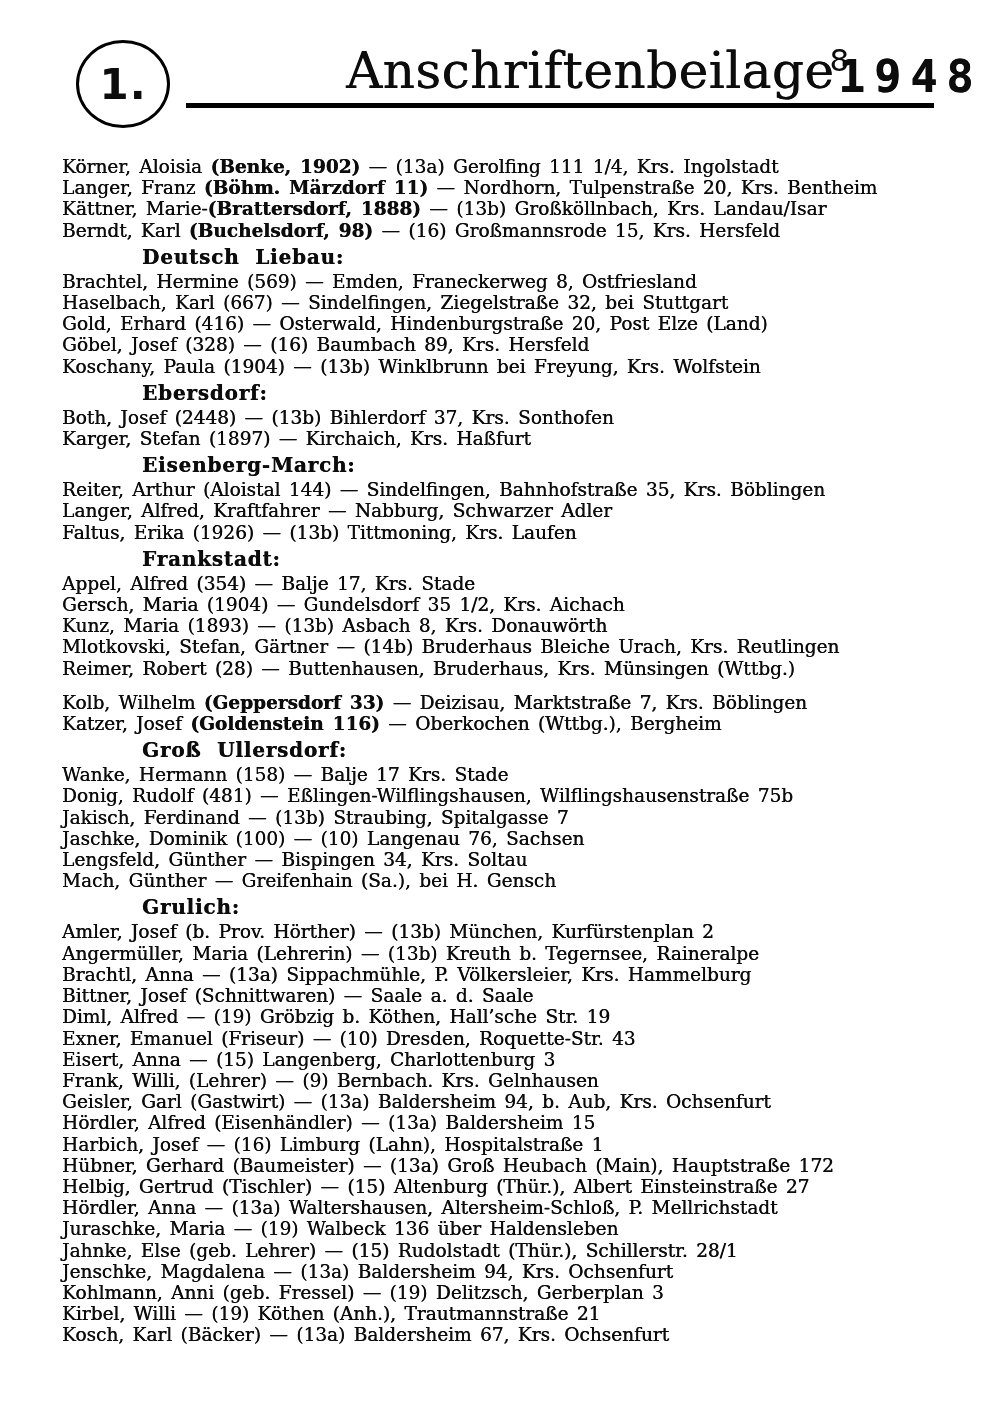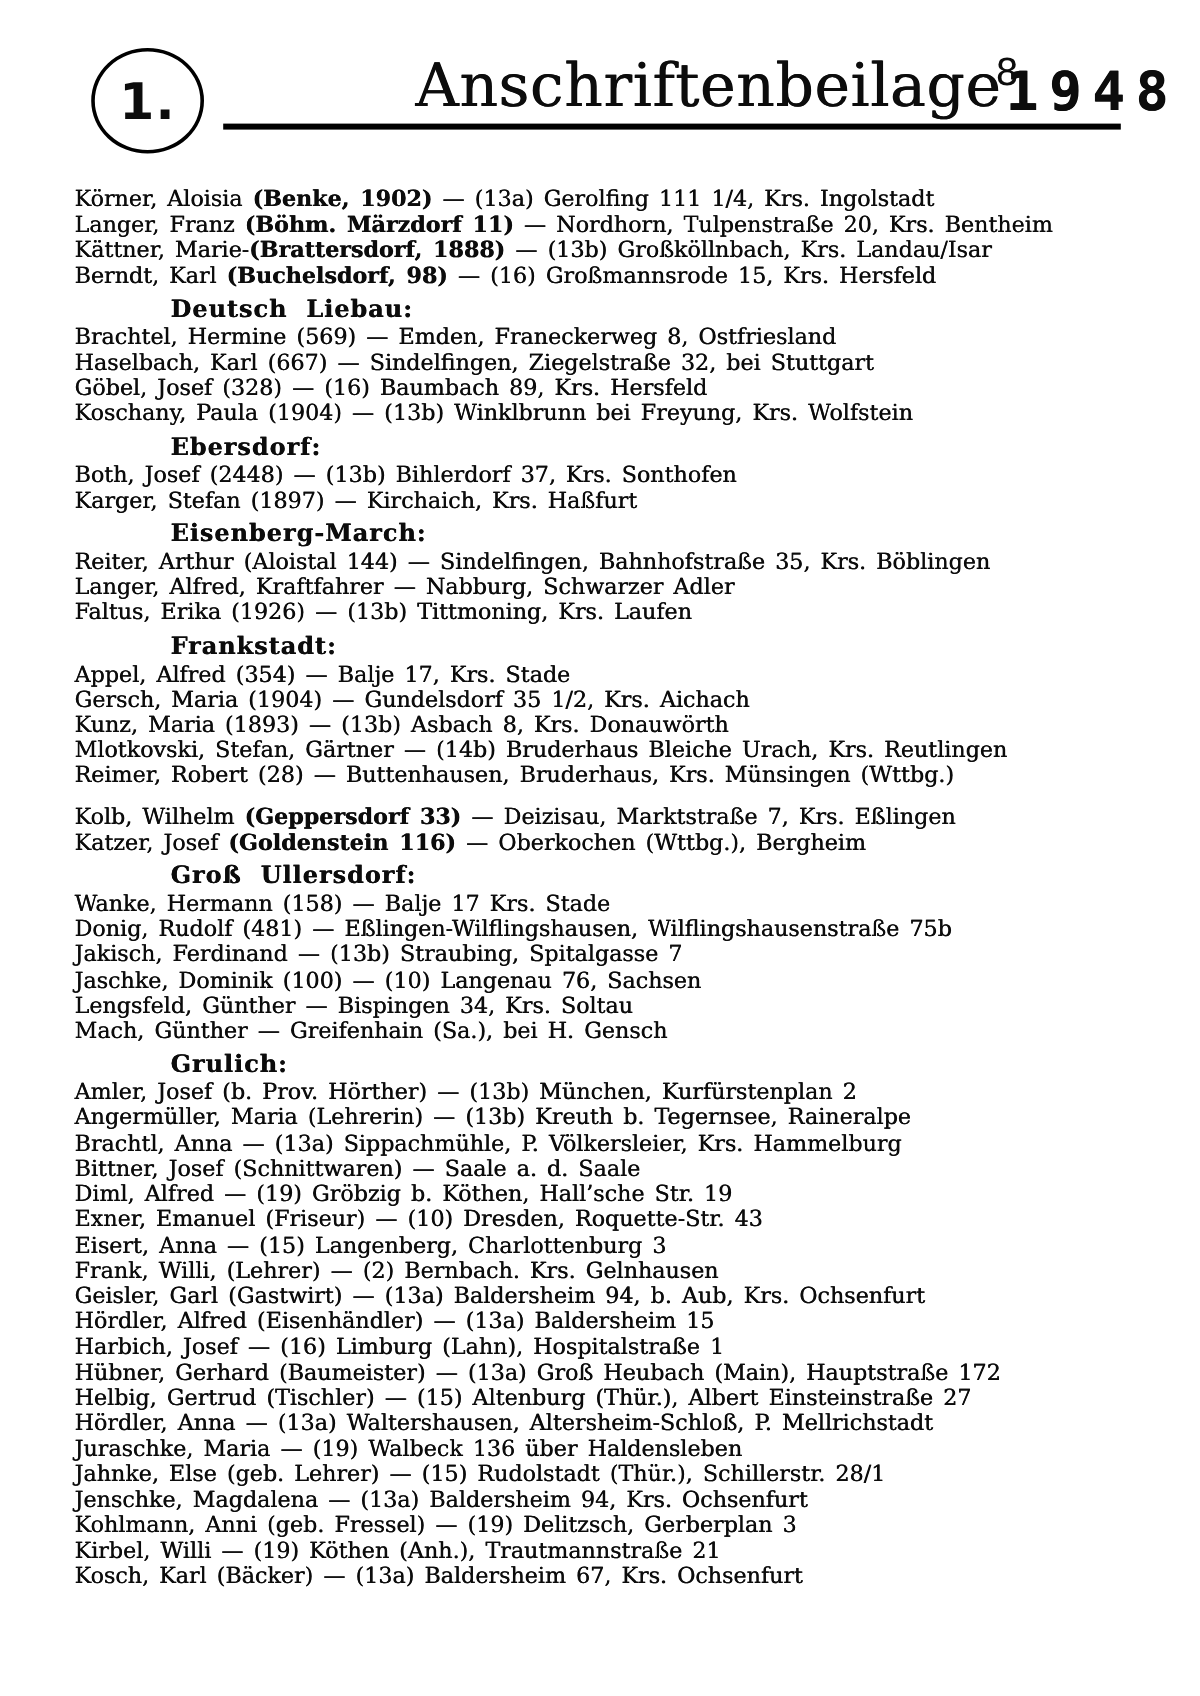--- a/index.html
+++ b/index.html
@@ -61,54 +61,55 @@
   <div class="rule"></div>
 
   <div class="list">
       <div class="entry"><span>Körner, Aloisia </span><span class="b">(Benke, 1902)</span><span> — (13a) Gerolfing 111 1/4, Krs. Ingolstadt</span></div>
       <div class="entry"><span>Langer, Franz </span><span class="b">(Böhm. Märzdorf 11)</span><span> — Nordhorn, Tulpenstraße 20, Krs. Bentheim</span></div>
       <div class="entry"><span>Kättner, Marie-</span><span class="b">(Brattersdorf, 1888)</span><span> — (13b) Großköllnbach, Krs. Landau/Isar</span></div>
       <div class="entry"><span>Berndt, Karl </span><span class="b">(Buchelsdorf, 98)</span><span> — (16) Großmannsrode 15, Krs. Hersfeld</span></div>
       <div class="section-header">Deutsch Liebau:</div>
       <div class="entry"><span>Brachtel, Hermine (569) — Emden, Franeckerweg 8, Ostfriesland</span></div>
       <div class="entry"><span>Haselbach, Karl (667) — Sindelfingen, Ziegelstraße 32, bei Stuttgart</span></div>
+      <div class="entry"><span>Gold, Erhard (416) — Osterwald, Hindenburgstraße 20, Post Elze (Land)</span></div>
       <div class="entry"><span>Göbel, Josef (328) — (16) Baumbach 89, Krs. Hersfeld</span></div>
       <div class="entry"><span>Koschany, Paula (1904) — (13b) Winklbrunn bei Freyung, Krs. Wolfstein</span></div>
       <div class="section-header">Ebersdorf:</div>
       <div class="entry"><span>Both, Josef (2448) — (13b) Bihlerdorf 37, Krs. Sonthofen</span></div>
       <div class="entry"><span>Karger, Stefan (1897) — Kirchaich, Krs. Haßfurt</span></div>
       <div class="section-header">Eisenberg-March:</div>
       <div class="entry"><span>Reiter, Arthur (Aloistal 144) — Sindelfingen, Bahnhofstraße 35, Krs. Böblingen</span></div>
       <div class="entry"><span>Langer, Alfred, Kraftfahrer — Nabburg, Schwarzer Adler</span></div>
       <div class="entry"><span>Faltus, Erika (1926) — (13b) Tittmoning, Krs. Laufen</span></div>
       <div class="section-header">Frankstadt:</div>
       <div class="entry"><span>Appel, Alfred (354) — Balje 17, Krs. Stade</span></div>
       <div class="entry"><span>Gersch, Maria (1904) — Gundelsdorf 35 1/2, Krs. Aichach</span></div>
       <div class="entry"><span>Kunz, Maria (1893) — (13b) Asbach 8, Krs. Donauwörth</span></div>
       <div class="entry"><span>Mlotkovski, Stefan, Gärtner — (14b) Bruderhaus Bleiche Urach, Krs. Reutlingen</span></div>
       <div class="entry"><span>Reimer, Robert (28) — Buttenhausen, Bruderhaus, Krs. Münsingen (Wttbg.)</span></div>
       <div class="gap"></div>
-      <div class="entry"><span>Kolb, Wilhelm </span><span class="b">(Geppersdorf 33)</span><span> — Deizisau, Marktstraße 7, Krs. Eßlingen</span></div>
+      <div class="entry"><span>Kolb, Wilhelm </span><span class="b">(Geppersdorf 33)</span><span> — Deizisau, Marktstraße 7, Krs. Böblingen</span></div>
       <div class="entry"><span>Katzer, Josef </span><span class="b">(Goldenstein 116)</span><span> — Oberkochen (Wttbg.), Bergheim</span></div>
       <div class="section-header">Groß Ullersdorf:</div>
       <div class="entry"><span>Wanke, Hermann (158) — Balje 17 Krs. Stade</span></div>
       <div class="entry"><span>Donig, Rudolf (481) — Eßlingen-Wilflingshausen, Wilflingshausenstraße 75b</span></div>
       <div class="entry"><span>Jakisch, Ferdinand — (13b) Straubing, Spitalgasse 7</span></div>
       <div class="entry"><span>Jaschke, Dominik (100) — (10) Langenau 76, Sachsen</span></div>
       <div class="entry"><span>Lengsfeld, Günther — Bispingen 34, Krs. Soltau</span></div>
       <div class="entry"><span>Mach, Günther — Greifenhain (Sa.), bei H. Gensch</span></div>
       <div class="section-header">Grulich:</div>
       <div class="entry"><span>Amler, Josef (b. Prov. Hörther) — (13b) München, Kurfürstenplan 2</span></div>
       <div class="entry"><span>Angermüller, Maria (Lehrerin) — (13b) Kreuth b. Tegernsee, Raineralpe</span></div>
       <div class="entry"><span>Brachtl, Anna — (13a) Sippachmühle, P. Völkersleier, Krs. Hammelburg</span></div>
       <div class="entry"><span>Bittner, Josef (Schnittwaren) — Saale a. d. Saale</span></div>
       <div class="entry"><span>Diml, Alfred — (19) Gröbzig b. Köthen, Hall’sche Str. 19</span></div>
       <div class="entry"><span>Exner, Emanuel (Friseur) — (10) Dresden, Roquette-Str. 43</span></div>
       <div class="entry"><span>Eisert, Anna — (15) Langenberg, Charlottenburg 3</span></div>
-      <div class="entry"><span>Frank, Willi, (Lehrer) — (2) Bernbach. Krs. Gelnhausen</span></div>
+      <div class="entry"><span>Frank, Willi, (Lehrer) — (9) Bernbach. Krs. Gelnhausen</span></div>
       <div class="entry"><span>Geisler, Garl (Gastwirt) — (13a) Baldersheim 94, b. Aub, Krs. Ochsenfurt</span></div>
       <div class="entry"><span>Hördler, Alfred (Eisenhändler) — (13a) Baldersheim 15</span></div>
       <div class="entry"><span>Harbich, Josef — (16) Limburg (Lahn), Hospitalstraße 1</span></div>
       <div class="entry"><span>Hübner, Gerhard (Baumeister) — (13a) Groß Heubach (Main), Hauptstraße 172</span></div>
       <div class="entry"><span>Helbig, Gertrud (Tischler) — (15) Altenburg (Thür.), Albert Einsteinstraße 27</span></div>
       <div class="entry"><span>Hördler, Anna — (13a) Waltershausen, Altersheim-Schloß, P. Mellrichstadt</span></div>
       <div class="entry"><span>Juraschke, Maria — (19) Walbeck 136 über Haldensleben</span></div>
       <div class="entry"><span>Jahnke, Else (geb. Lehrer) — (15) Rudolstadt (Thür.), Schillerstr. 28/1</span></div>
       <div class="entry"><span>Jenschke, Magdalena — (13a) Baldersheim 94, Krs. Ochsenfurt</span></div>
       <div class="entry"><span>Kohlmann, Anni (geb. Fressel) — (19) Delitzsch, Gerberplan 3</span></div>

